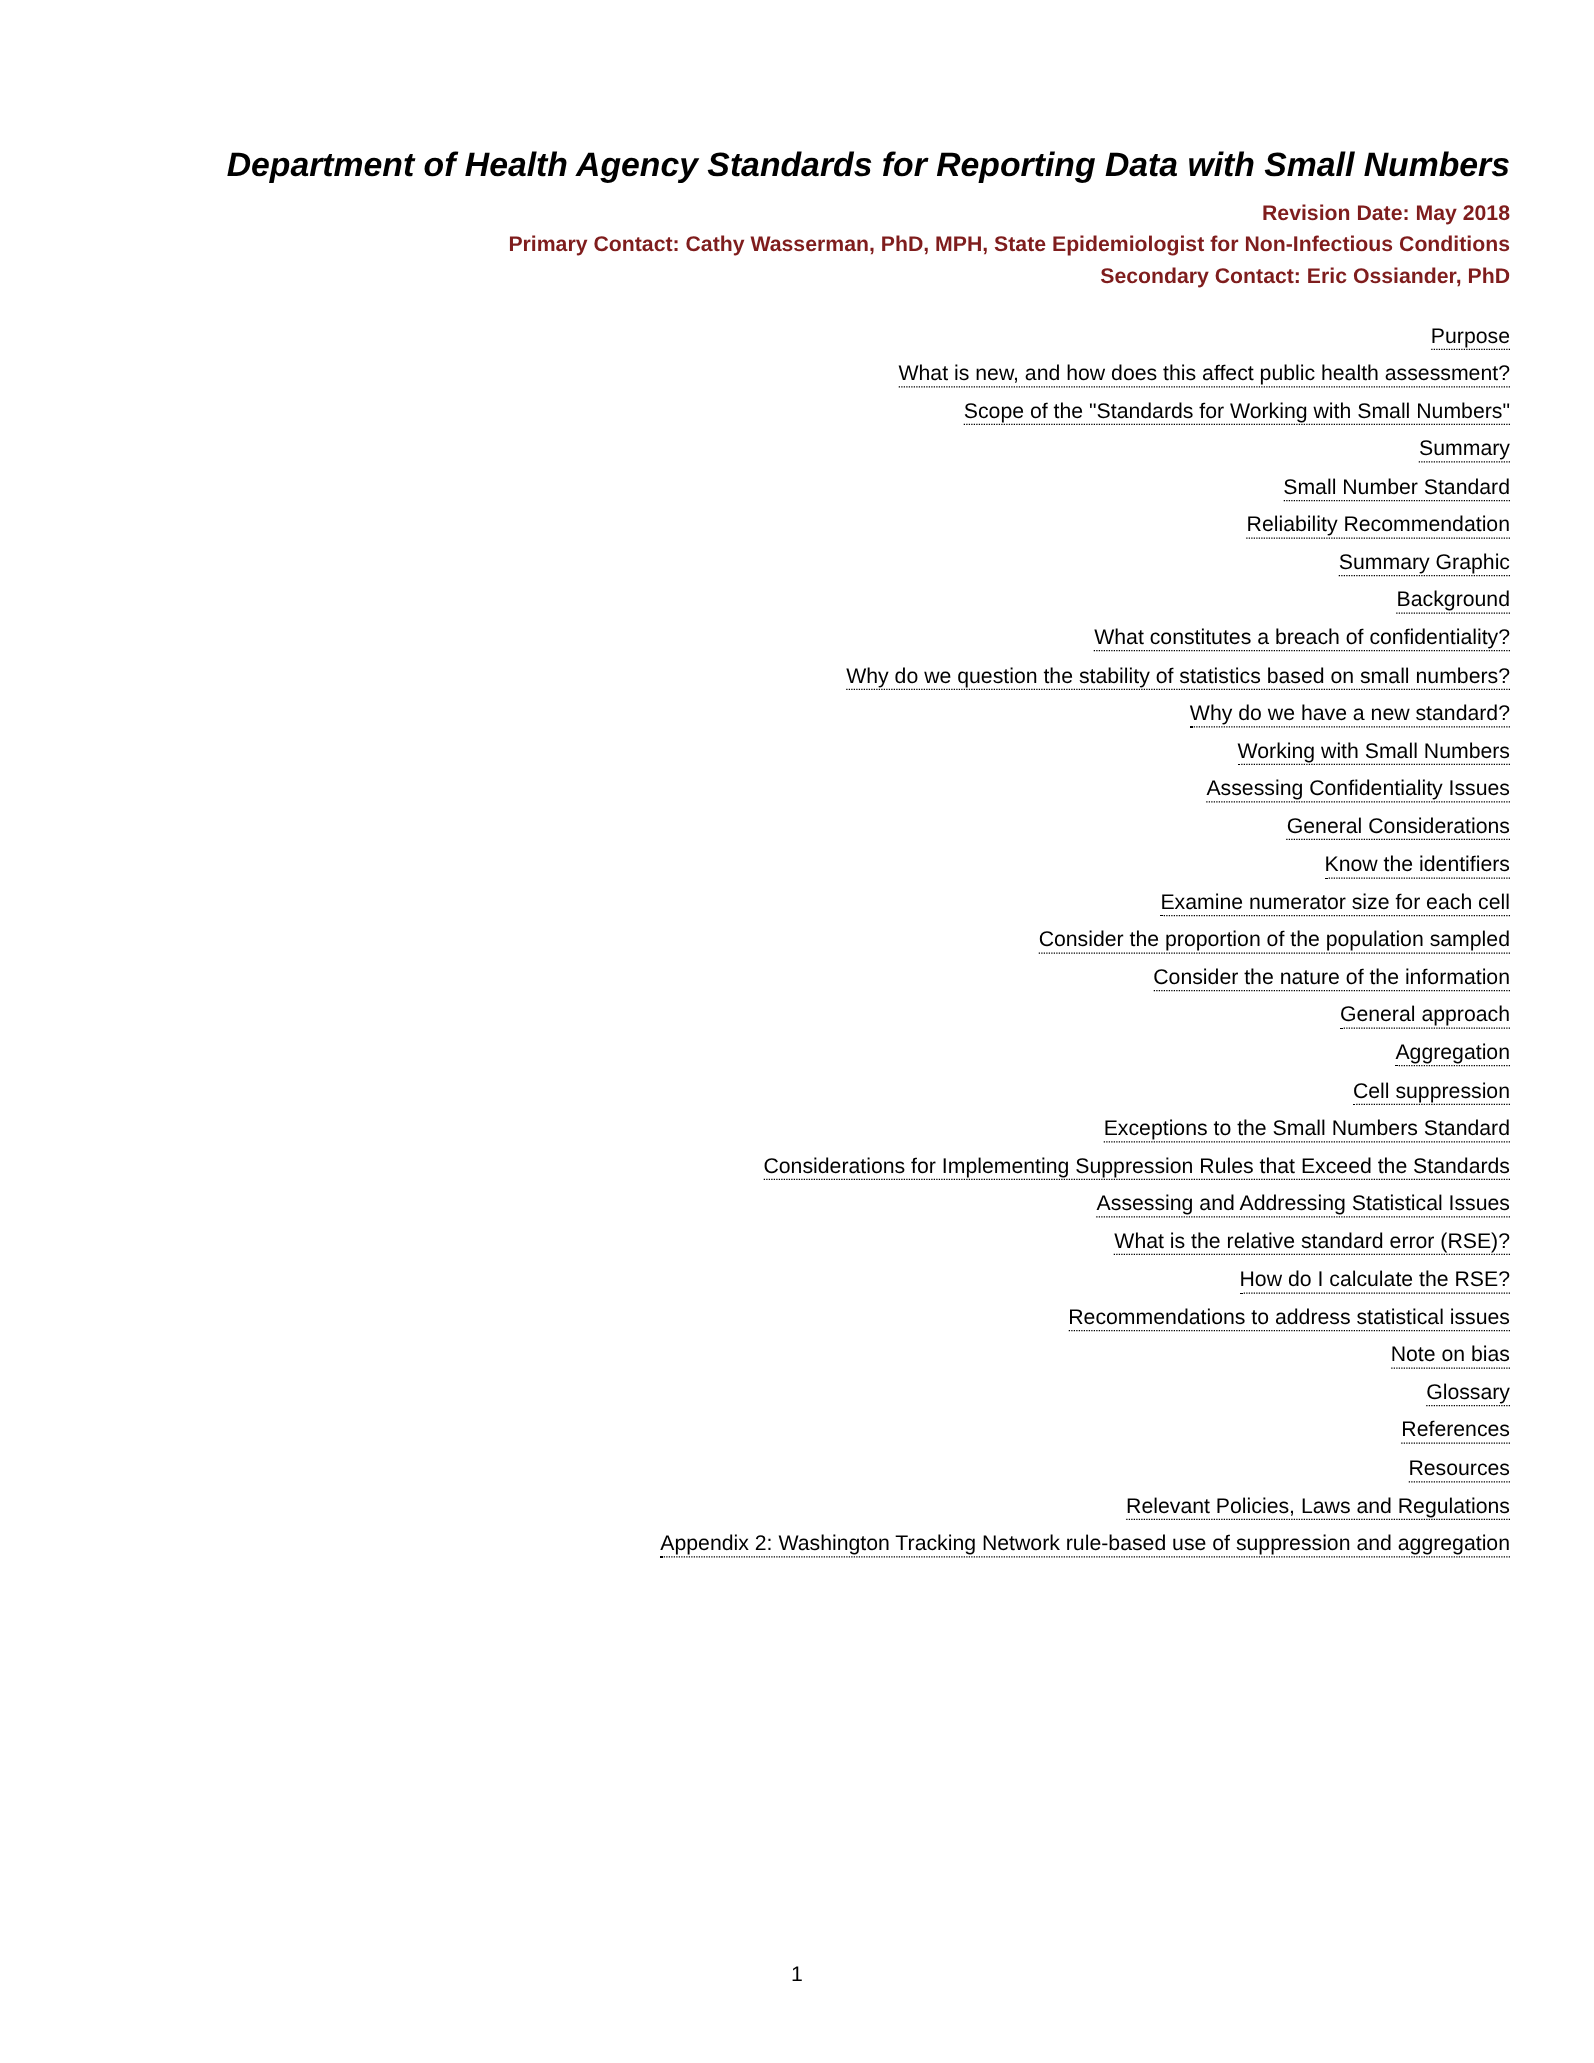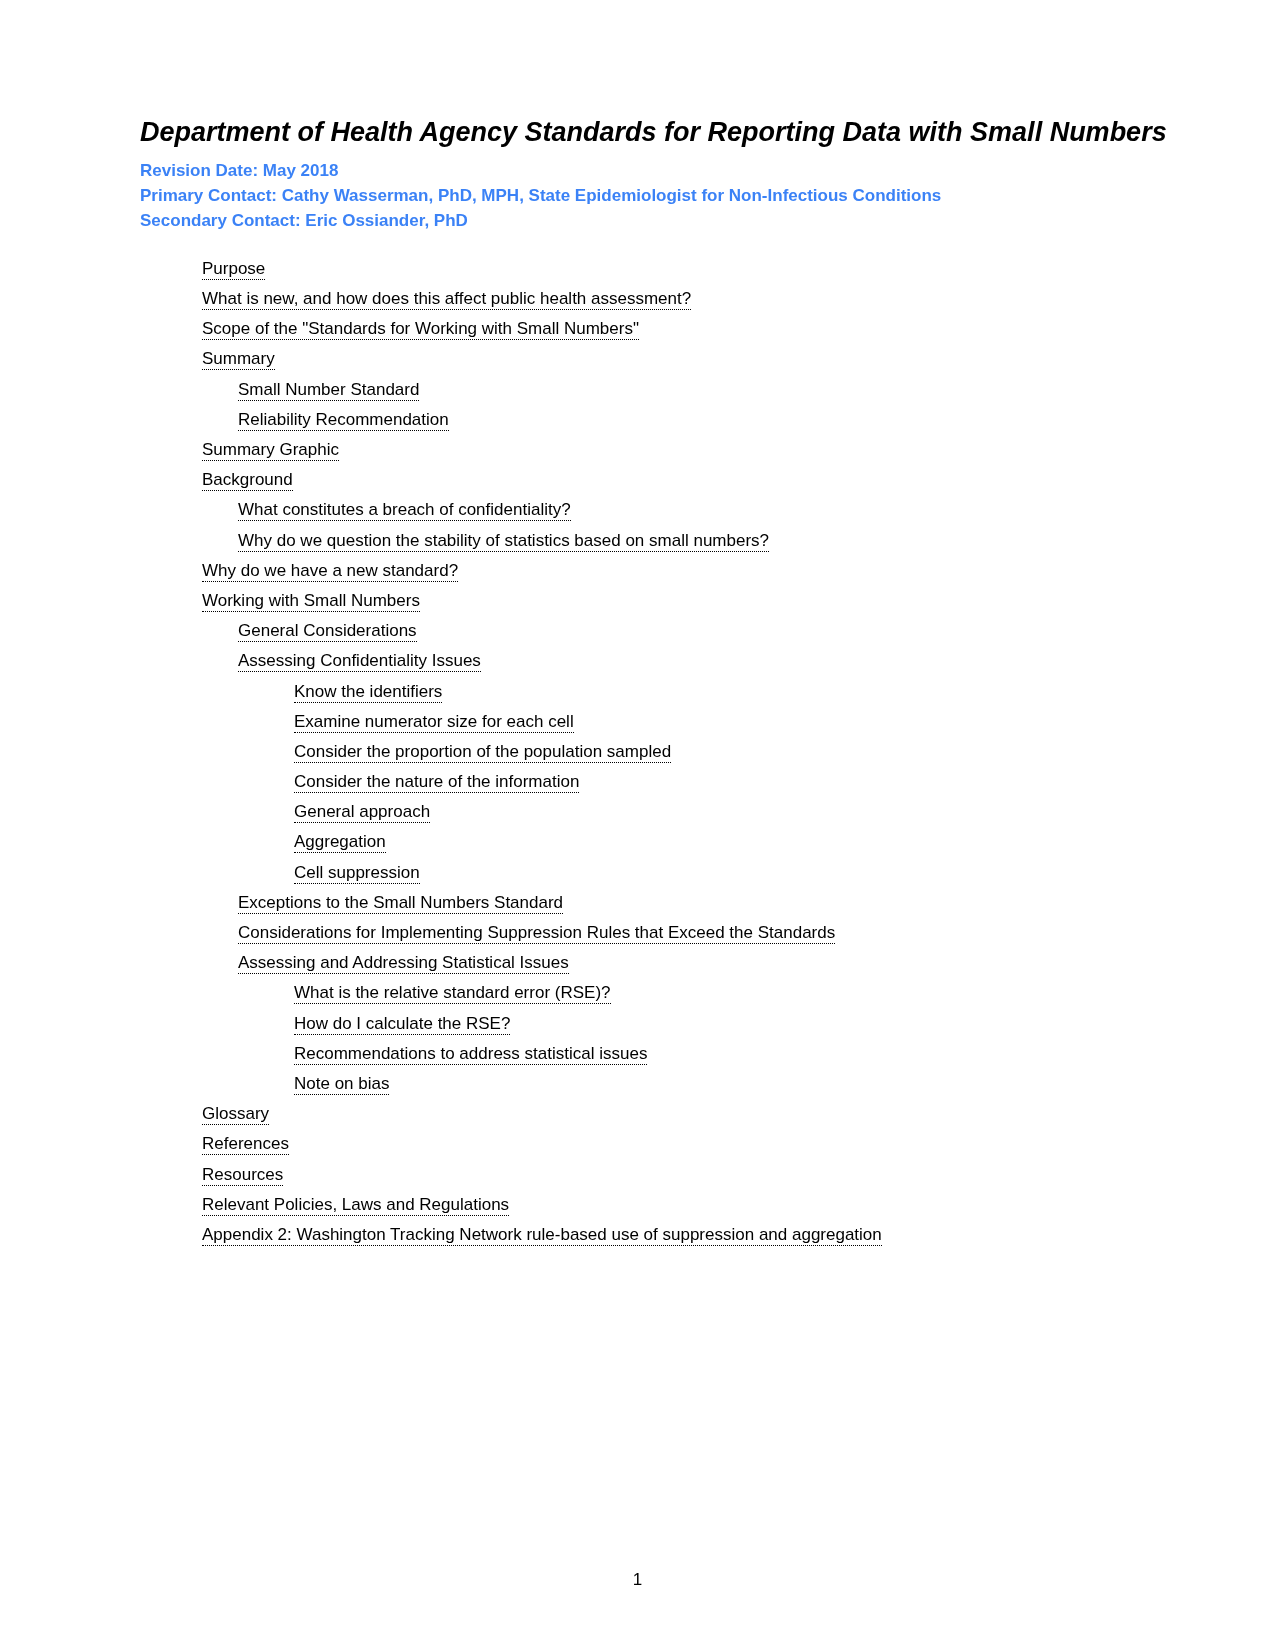--- a/index.html
+++ b/index.html
@@ -6,33 +6,34 @@
       margin: 0;
       padding: 0;
       background: #fff;
       font-family: Arial, Helvetica, sans-serif;
       width: 1275px;
       height: 1650px;
       position: relative;
     }
     .page {
       padding: 115px 67px 0 140px;
+      text-align: right;
     }
     .title {
       font-size: 27px;
       font-weight: bold;
       font-style: italic;
       color: #000;
       margin: 0 0 10px 0;
       line-height: 1.3;
     }
     .meta {
       font-size: 17px;
       font-weight: bold;
-      color: #3b82f6;
+      color: #7f1d1d;
       margin: 2px 0;
       line-height: 1.35;
     }
     .toc {
       margin-top: 22px;
       font-size: 17px;
       color: #000;
       line-height: 1.6;
     }
     .toc-item {
@@ -71,22 +72,22 @@
       <div class="toc-item lvl0"><a class="toc-link" href="#">Scope of the "Standards for Working with Small Numbers"</a></div>
       <div class="toc-item lvl0"><a class="toc-link" href="#">Summary</a></div>
       <div class="toc-item lvl1"><a class="toc-link" href="#">Small Number Standard</a></div>
       <div class="toc-item lvl1"><a class="toc-link" href="#">Reliability Recommendation</a></div>
       <div class="toc-item lvl0"><a class="toc-link" href="#">Summary Graphic</a></div>
       <div class="toc-item lvl0"><a class="toc-link" href="#">Background</a></div>
       <div class="toc-item lvl1"><a class="toc-link" href="#">What constitutes a breach of confidentiality?</a></div>
       <div class="toc-item lvl1"><a class="toc-link" href="#">Why do we question the stability of statistics based on small numbers?</a></div>
       <div class="toc-item lvl0"><a class="toc-link" href="#">Why do we have a new standard?</a></div>
       <div class="toc-item lvl0"><a class="toc-link" href="#">Working with Small Numbers</a></div>
+      <div class="toc-item lvl1"><a class="toc-link" href="#">Assessing Confidentiality Issues</a></div>
       <div class="toc-item lvl1"><a class="toc-link" href="#">General Considerations</a></div>
-      <div class="toc-item lvl1"><a class="toc-link" href="#">Assessing Confidentiality Issues</a></div>
       <div class="toc-item lvl2"><a class="toc-link" href="#">Know the identifiers</a></div>
       <div class="toc-item lvl2"><a class="toc-link" href="#">Examine numerator size for each cell</a></div>
       <div class="toc-item lvl2"><a class="toc-link" href="#">Consider the proportion of the population sampled</a></div>
       <div class="toc-item lvl2"><a class="toc-link" href="#">Consider the nature of the information</a></div>
       <div class="toc-item lvl2"><a class="toc-link" href="#">General approach</a></div>
       <div class="toc-item lvl2"><a class="toc-link" href="#">Aggregation</a></div>
       <div class="toc-item lvl2"><a class="toc-link" href="#">Cell suppression</a></div>
       <div class="toc-item lvl1"><a class="toc-link" href="#">Exceptions to the Small Numbers Standard</a></div>
       <div class="toc-item lvl1"><a class="toc-link" href="#">Considerations for Implementing Suppression Rules that Exceed the Standards</a></div>
       <div class="toc-item lvl1"><a class="toc-link" href="#">Assessing and Addressing Statistical Issues</a></div>

